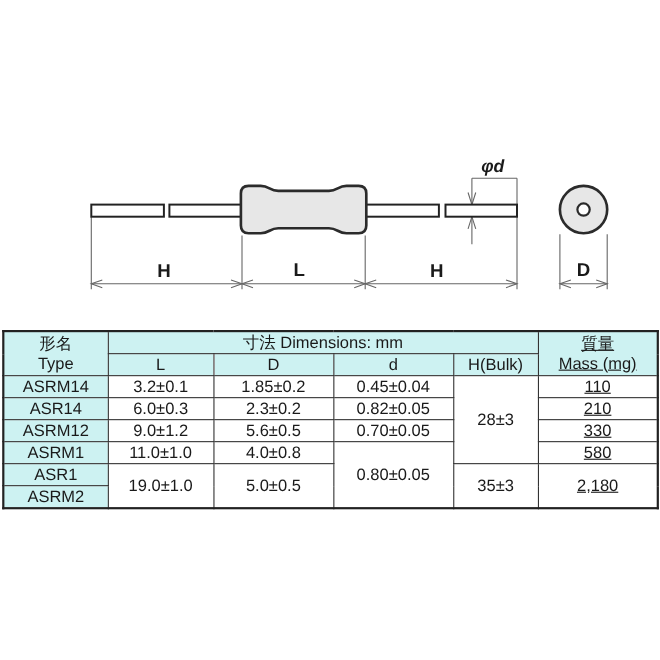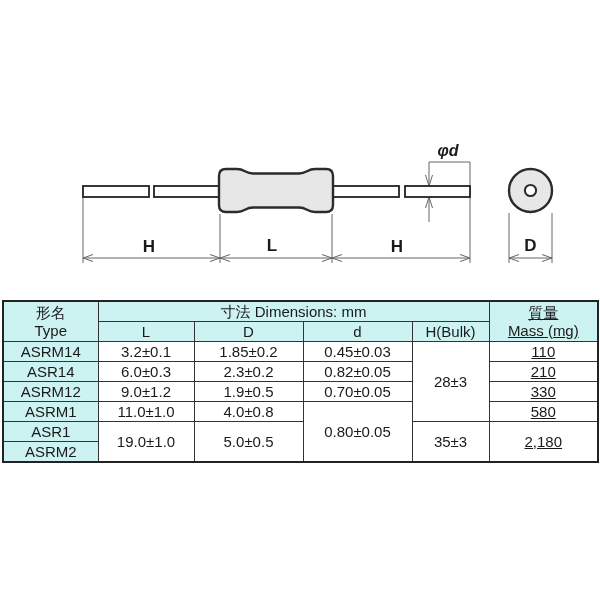--- a/index.html
+++ b/index.html
@@ -111,35 +111,35 @@
         <td class="hd bb">L</td>
         <td class="hd bb">D</td>
         <td class="hd bb">d</td>
         <td class="hd bb">H(Bulk)</td>
       </tr>
 
       <tr>
         <td class="hd br">ASRM14</td>
         <td>3.2±0.1</td>
         <td>1.85±0.2</td>
-        <td>0.45±0.03</td>
+        <td>0.45±0.04</td>
         <td rowspan="4">28±3</td>
         <td class="bl">110</td>
       </tr>
       <tr>
         <td class="hd br">ASR14</td>
         <td>6.0±0.3</td>
         <td>2.3±0.2</td>
         <td>0.82±0.05</td>
         <td class="bl">210</td>
       </tr>
       <tr>
         <td class="hd br">ASRM12</td>
         <td>9.0±1.2</td>
-        <td>1.9±0.5</td>
+        <td>5.6±0.5</td>
         <td>0.70±0.05</td>
         <td class="bl">330</td>
       </tr>
       <tr>
         <td class="hd br">ASRM1</td>
         <td>11.0±1.0</td>
         <td>4.0±0.8</td>
         <td rowspan="3">0.80±0.05</td>
         <td class="bl">580</td>
       </tr>

